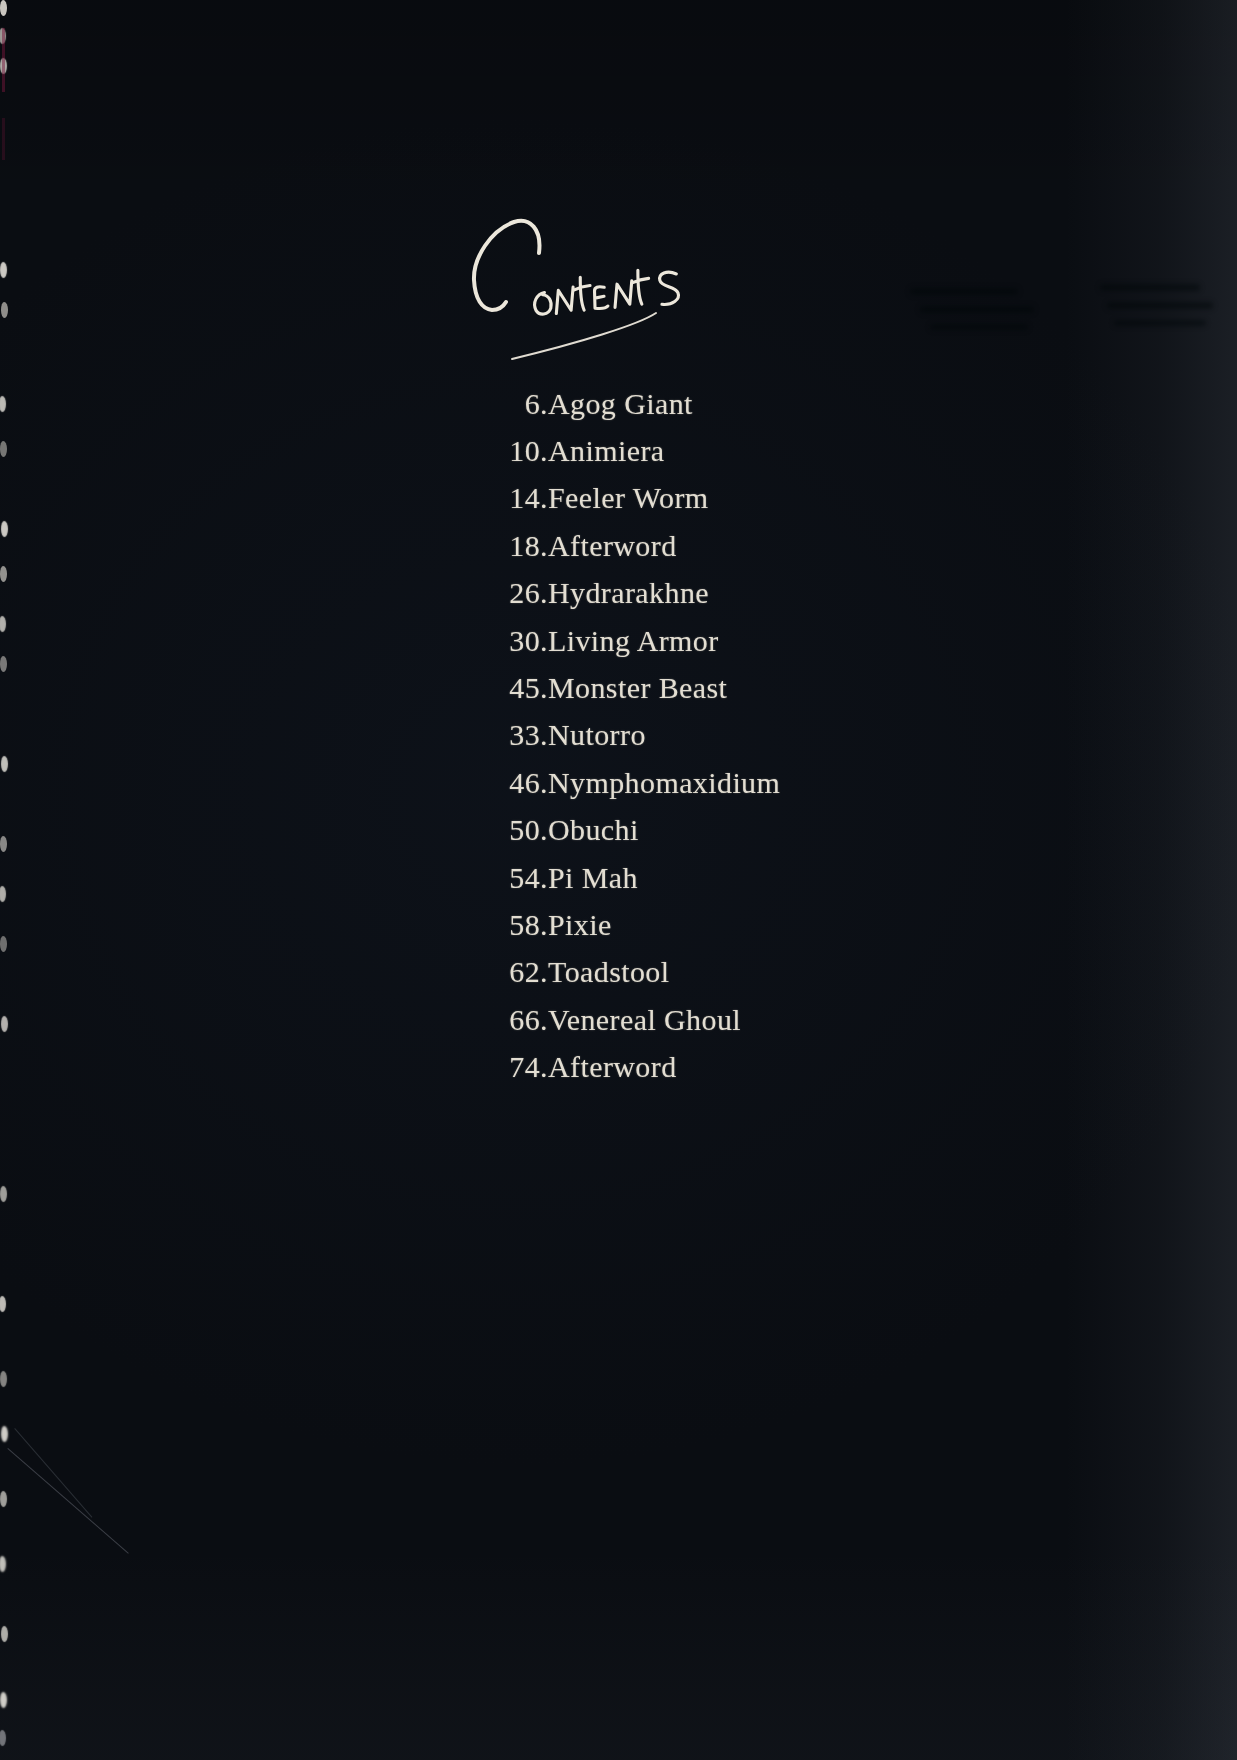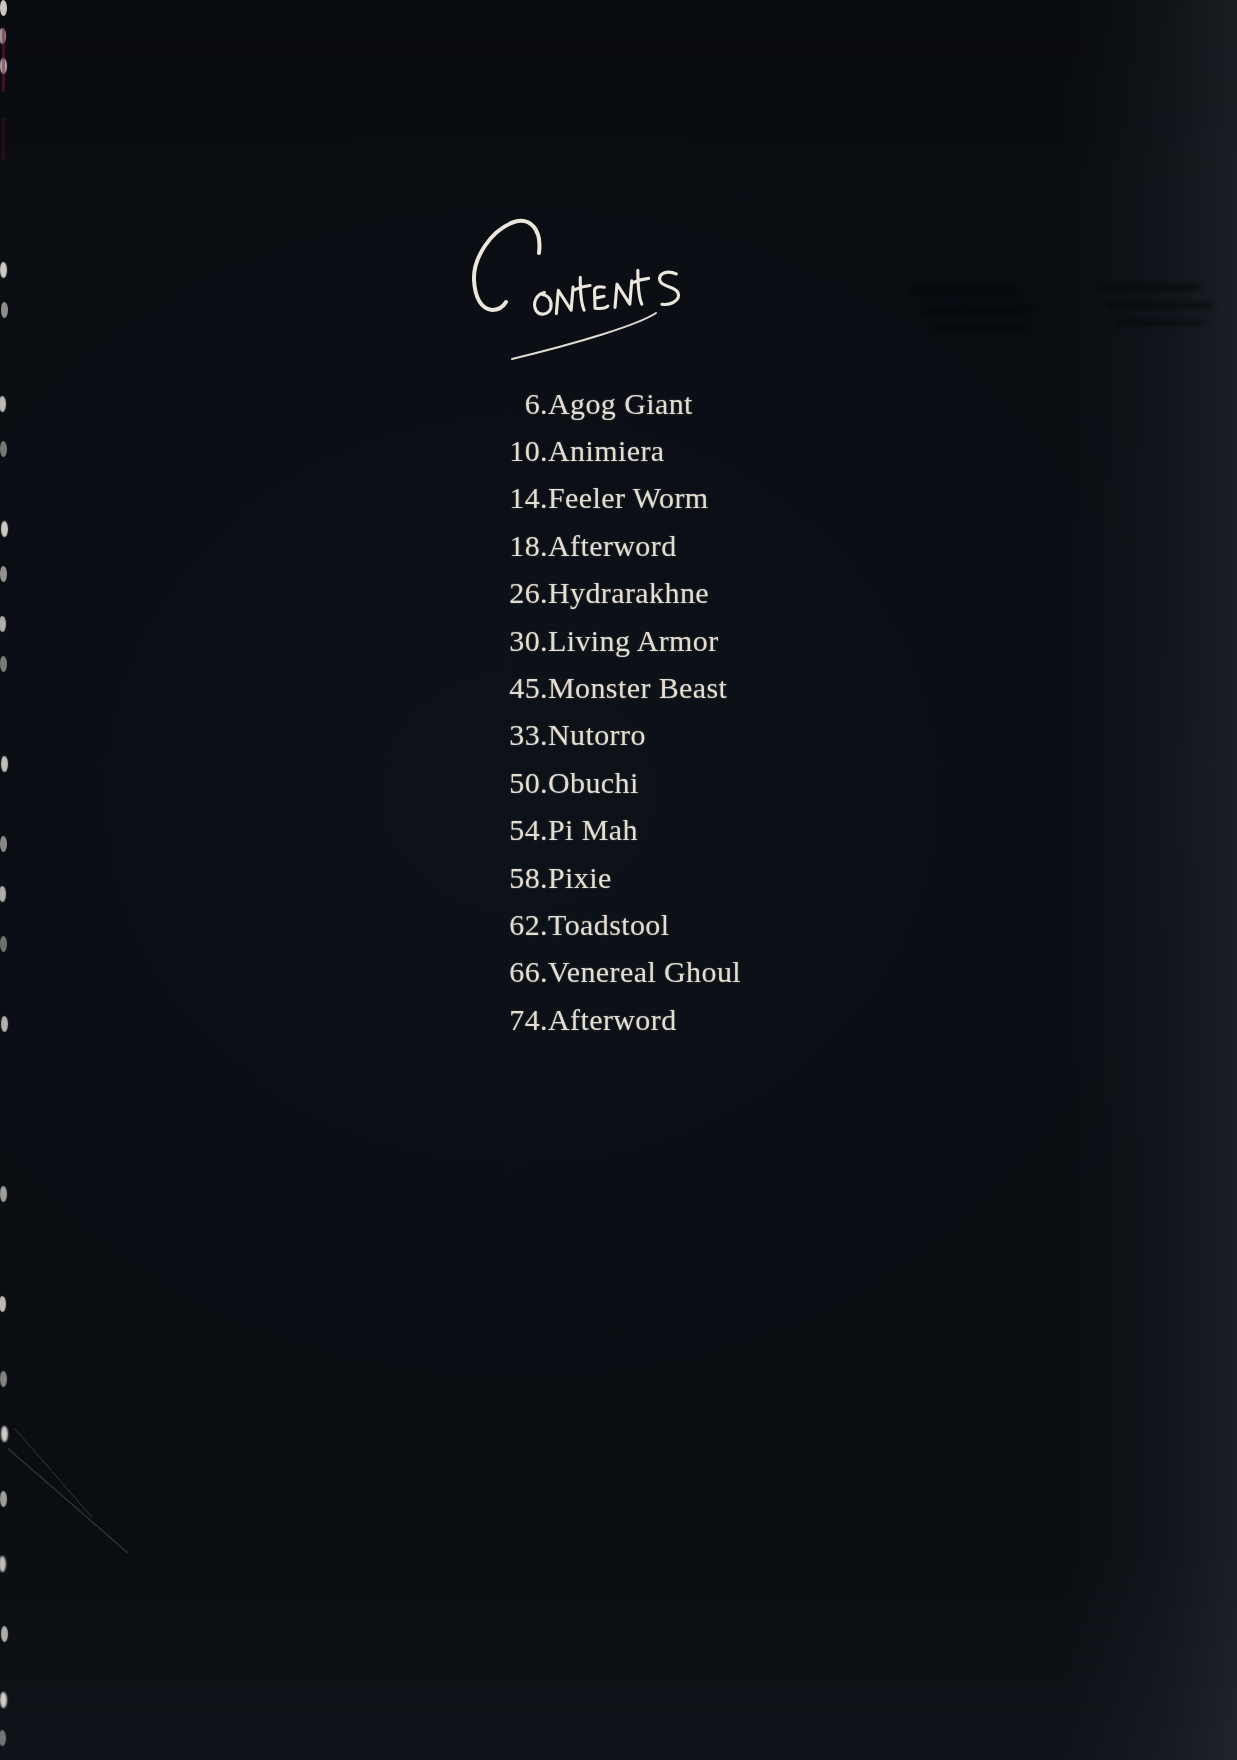--- a/index.html
+++ b/index.html
@@ -129,20 +129,24 @@
         <span class="num">45.</span>
         <span class="name">Monster Beast</span>
       </div>
 
 
   <div class="row">
         <span class="num">33.</span>
         <span class="name">Nutorro</span>
       </div>
 
+  <div class="row">
+        <span class="num">46.</span>
+        <span class="name">Nymphomaxidium</span>
+      </div>
 
   <div class="row">
         <span class="num">50.</span>
         <span class="name">Obuchi</span>
       </div>
 
   <div class="row">
         <span class="num">54.</span>
         <span class="name">Pi Mah</span>
       </div>

